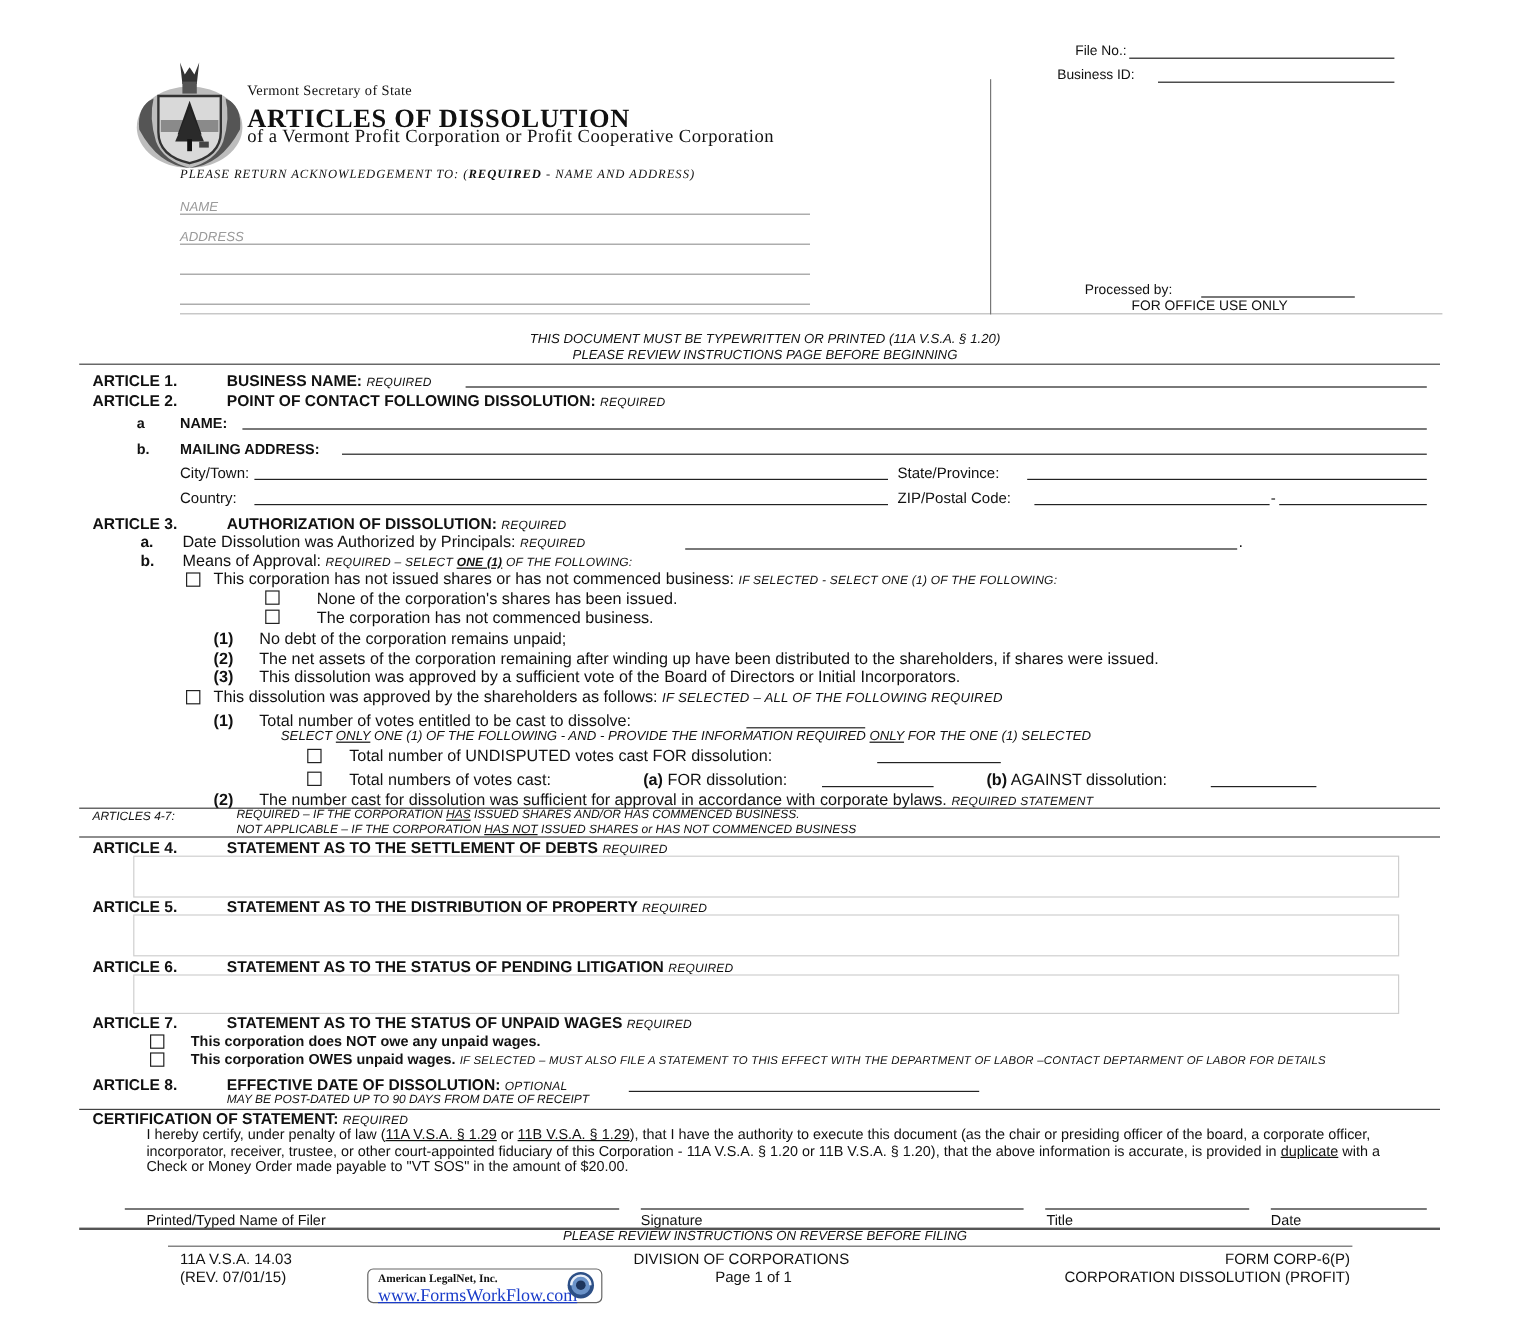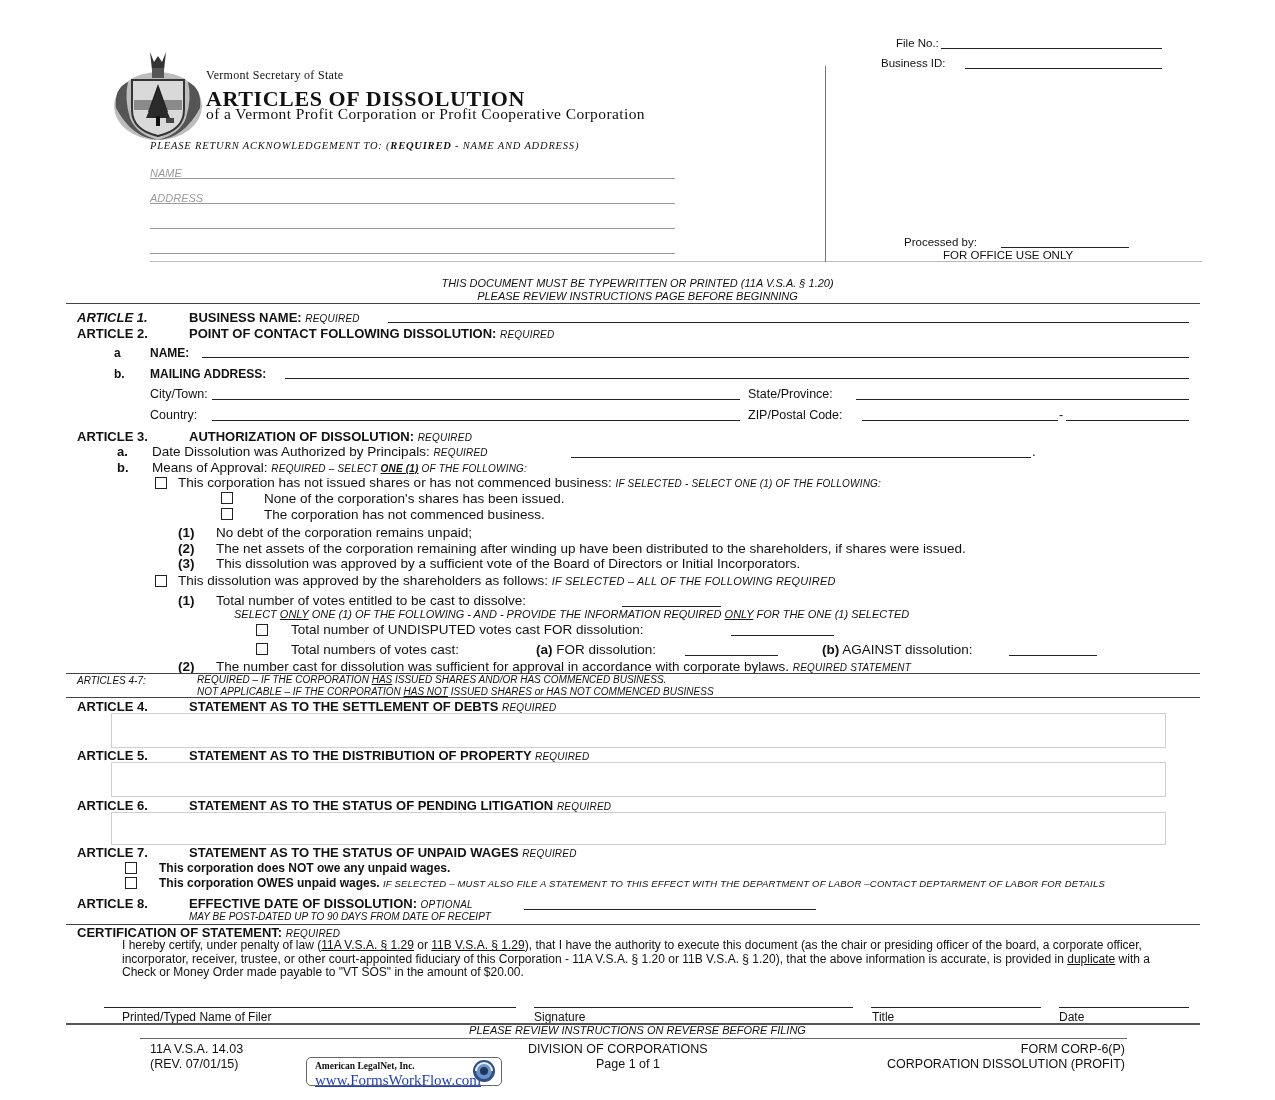--- a/index.html
+++ b/index.html
@@ -61,21 +61,21 @@
 <div class="abs lbl" style="left:881px;top:57px;font-size:11.5px;">Business ID:</div>
 <div class="line" style="left:965px;top:68px;width:197px;border-width:1.5px;"></div>
 <div class="abs" style="left:904px;top:236px;font-size:11.5px;">Processed by:</div>
 <div class="line" style="left:1001px;top:247px;width:128px;"></div>
 <div class="abs" style="left:943px;top:249px;font-size:11.5px;">FOR OFFICE USE ONLY</div>
 
 <div class="abs i" style="left:0;width:1275px;text-align:center;top:277px;font-size:11px;">THIS DOCUMENT MUST BE TYPEWRITTEN OR PRINTED (11A V.S.A. § 1.20)</div>
 <div class="abs i" style="left:0;width:1275px;text-align:center;top:290px;font-size:11px;">PLEASE REVIEW INSTRUCTIONS PAGE BEFORE BEGINNING</div>
 <div class="hrule" style="left:66px;top:303px;width:1134px;"></div>
 
-<div class="abs art" style="left:77px;top:310px;font-style:italic;">ARTICLE 1.</div>
+<div class="abs art" style="left:77px;top:310px;">ARTICLE 1.</div>
 <div class="abs art" style="left:189px;top:310px;">
   <span>BUSINESS NAME:</span> <span class="req">REQUIRED</span>
 </div>
 <div class="line" style="left:388px;top:322px;width:801px;"></div>
 
 <div class="abs art" style="left:77px;top:326px;">ARTICLE 2.</div>
 <div class="abs art" style="left:189px;top:326px;">
   <span>POINT OF CONTACT FOLLOWING DISSOLUTION:</span> <span class="req">REQUIRED</span>
 </div>
 

